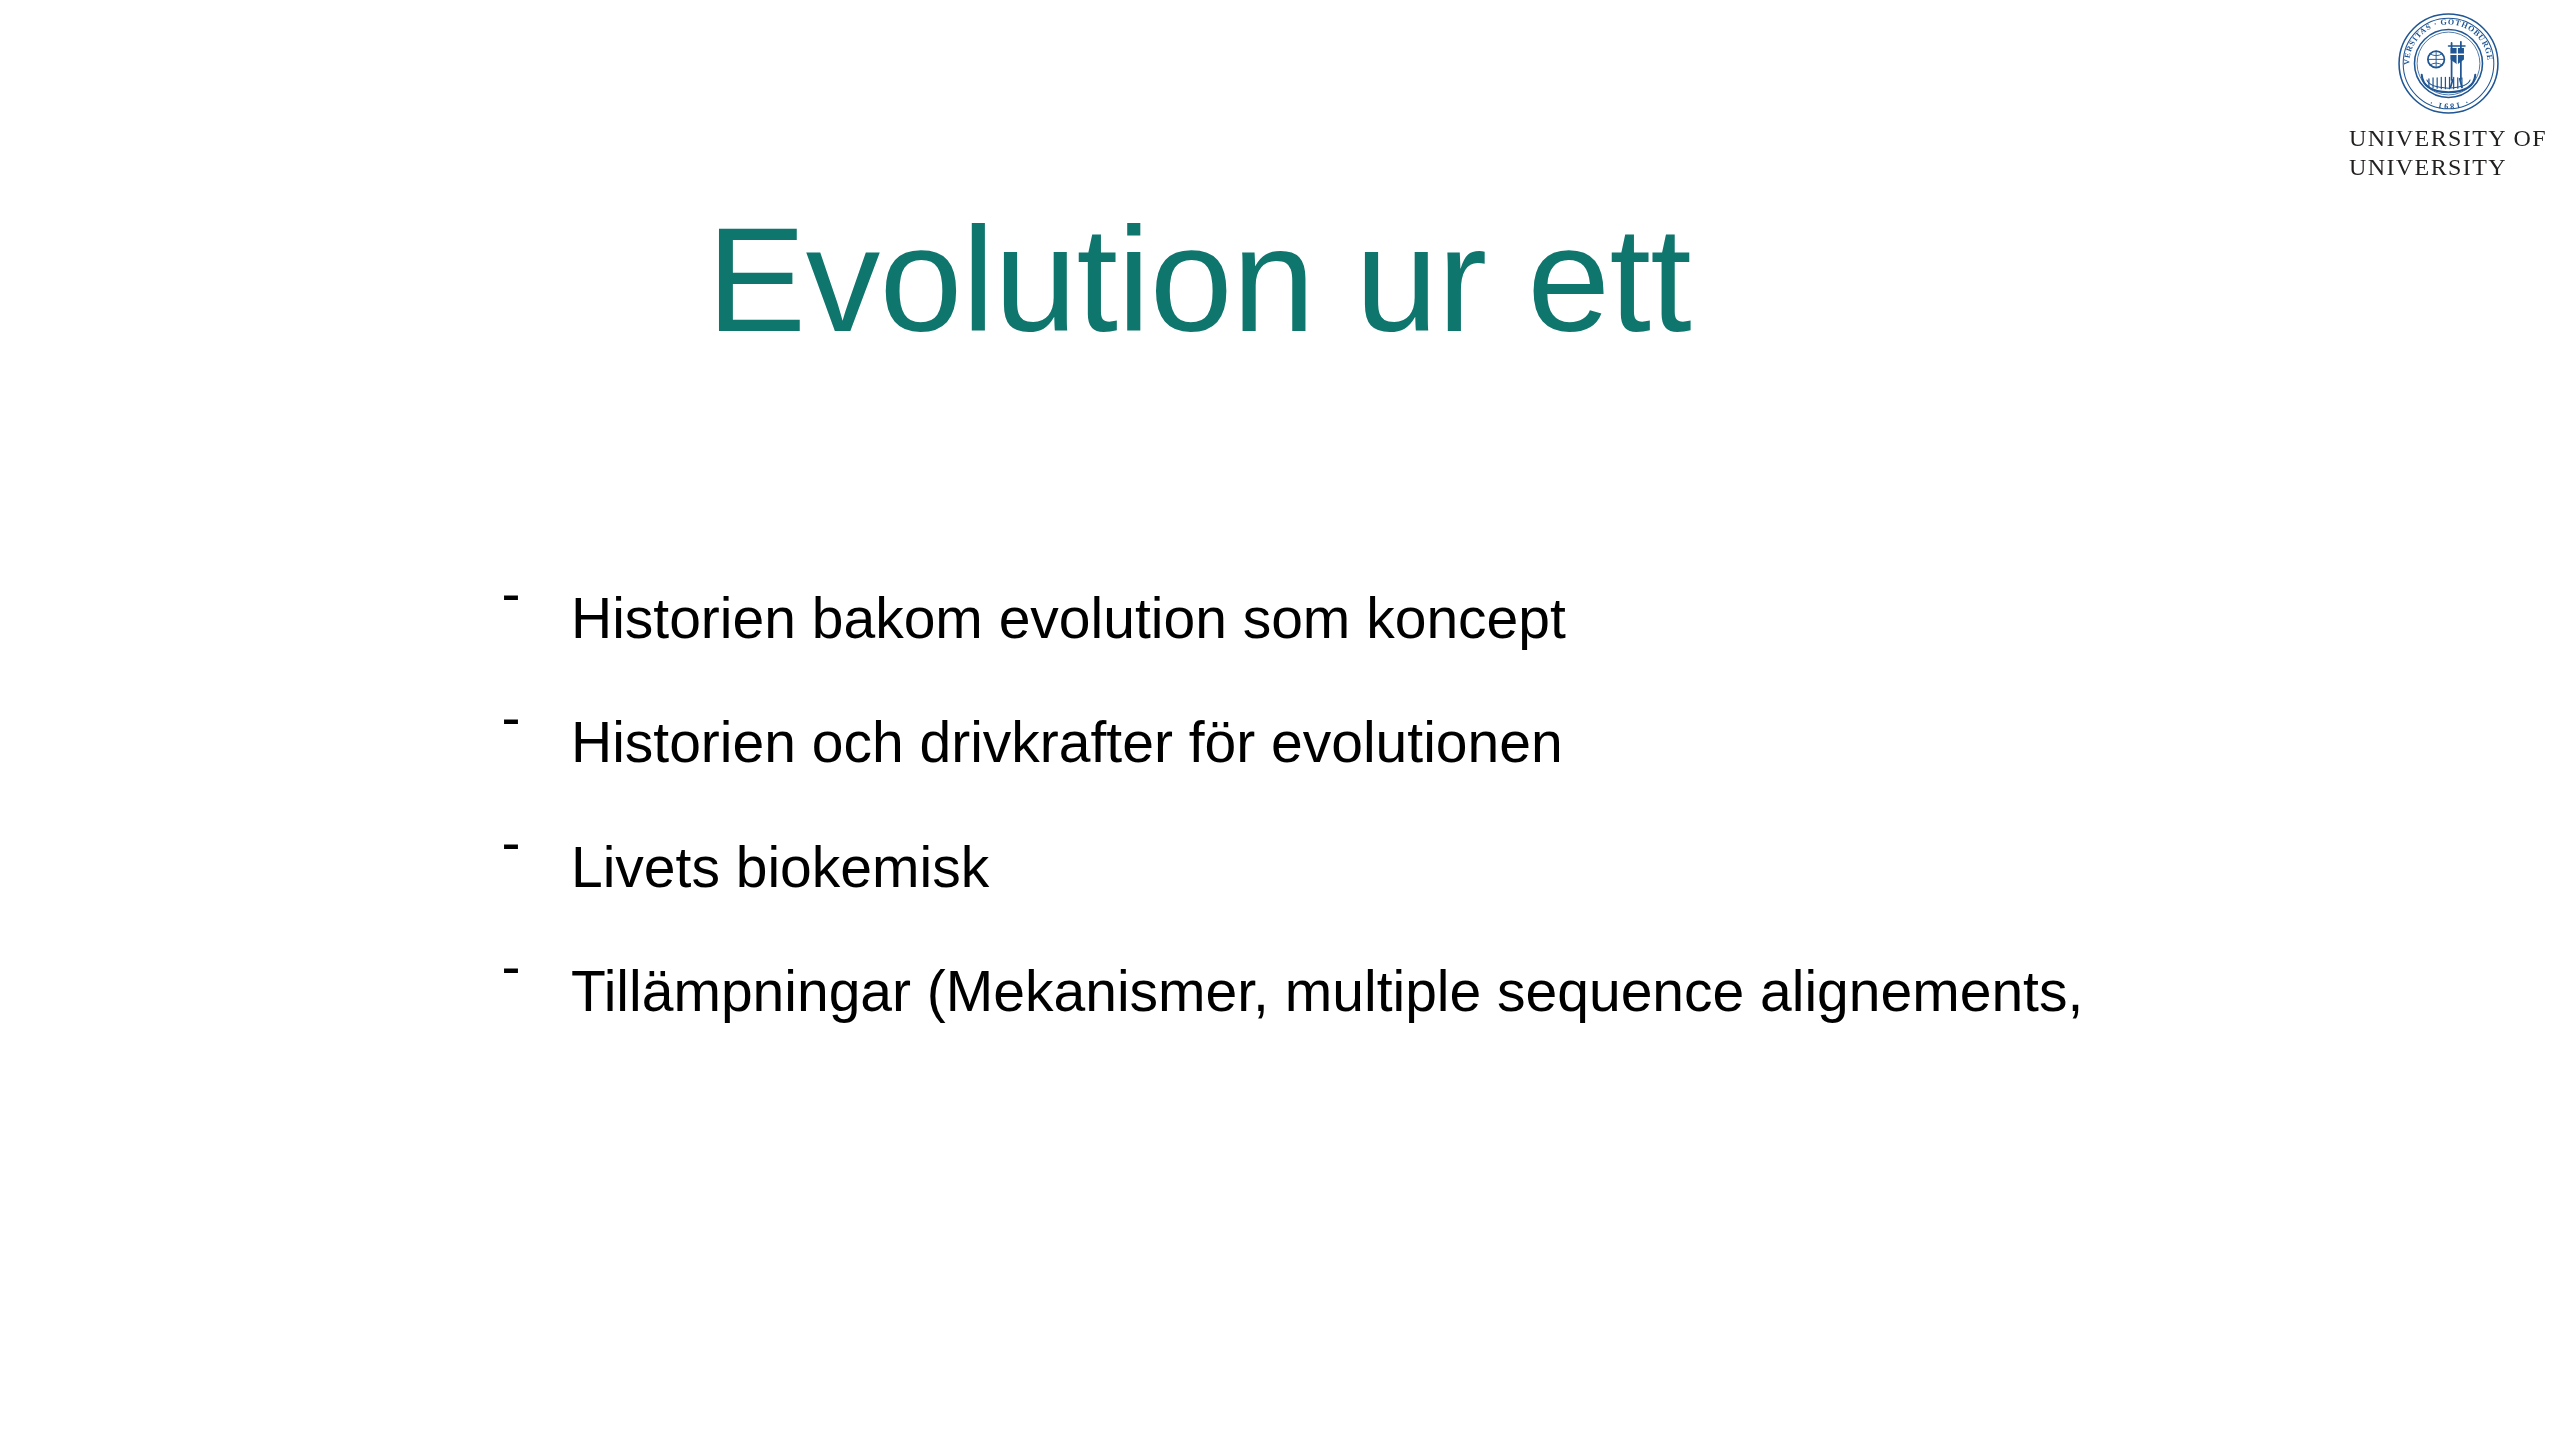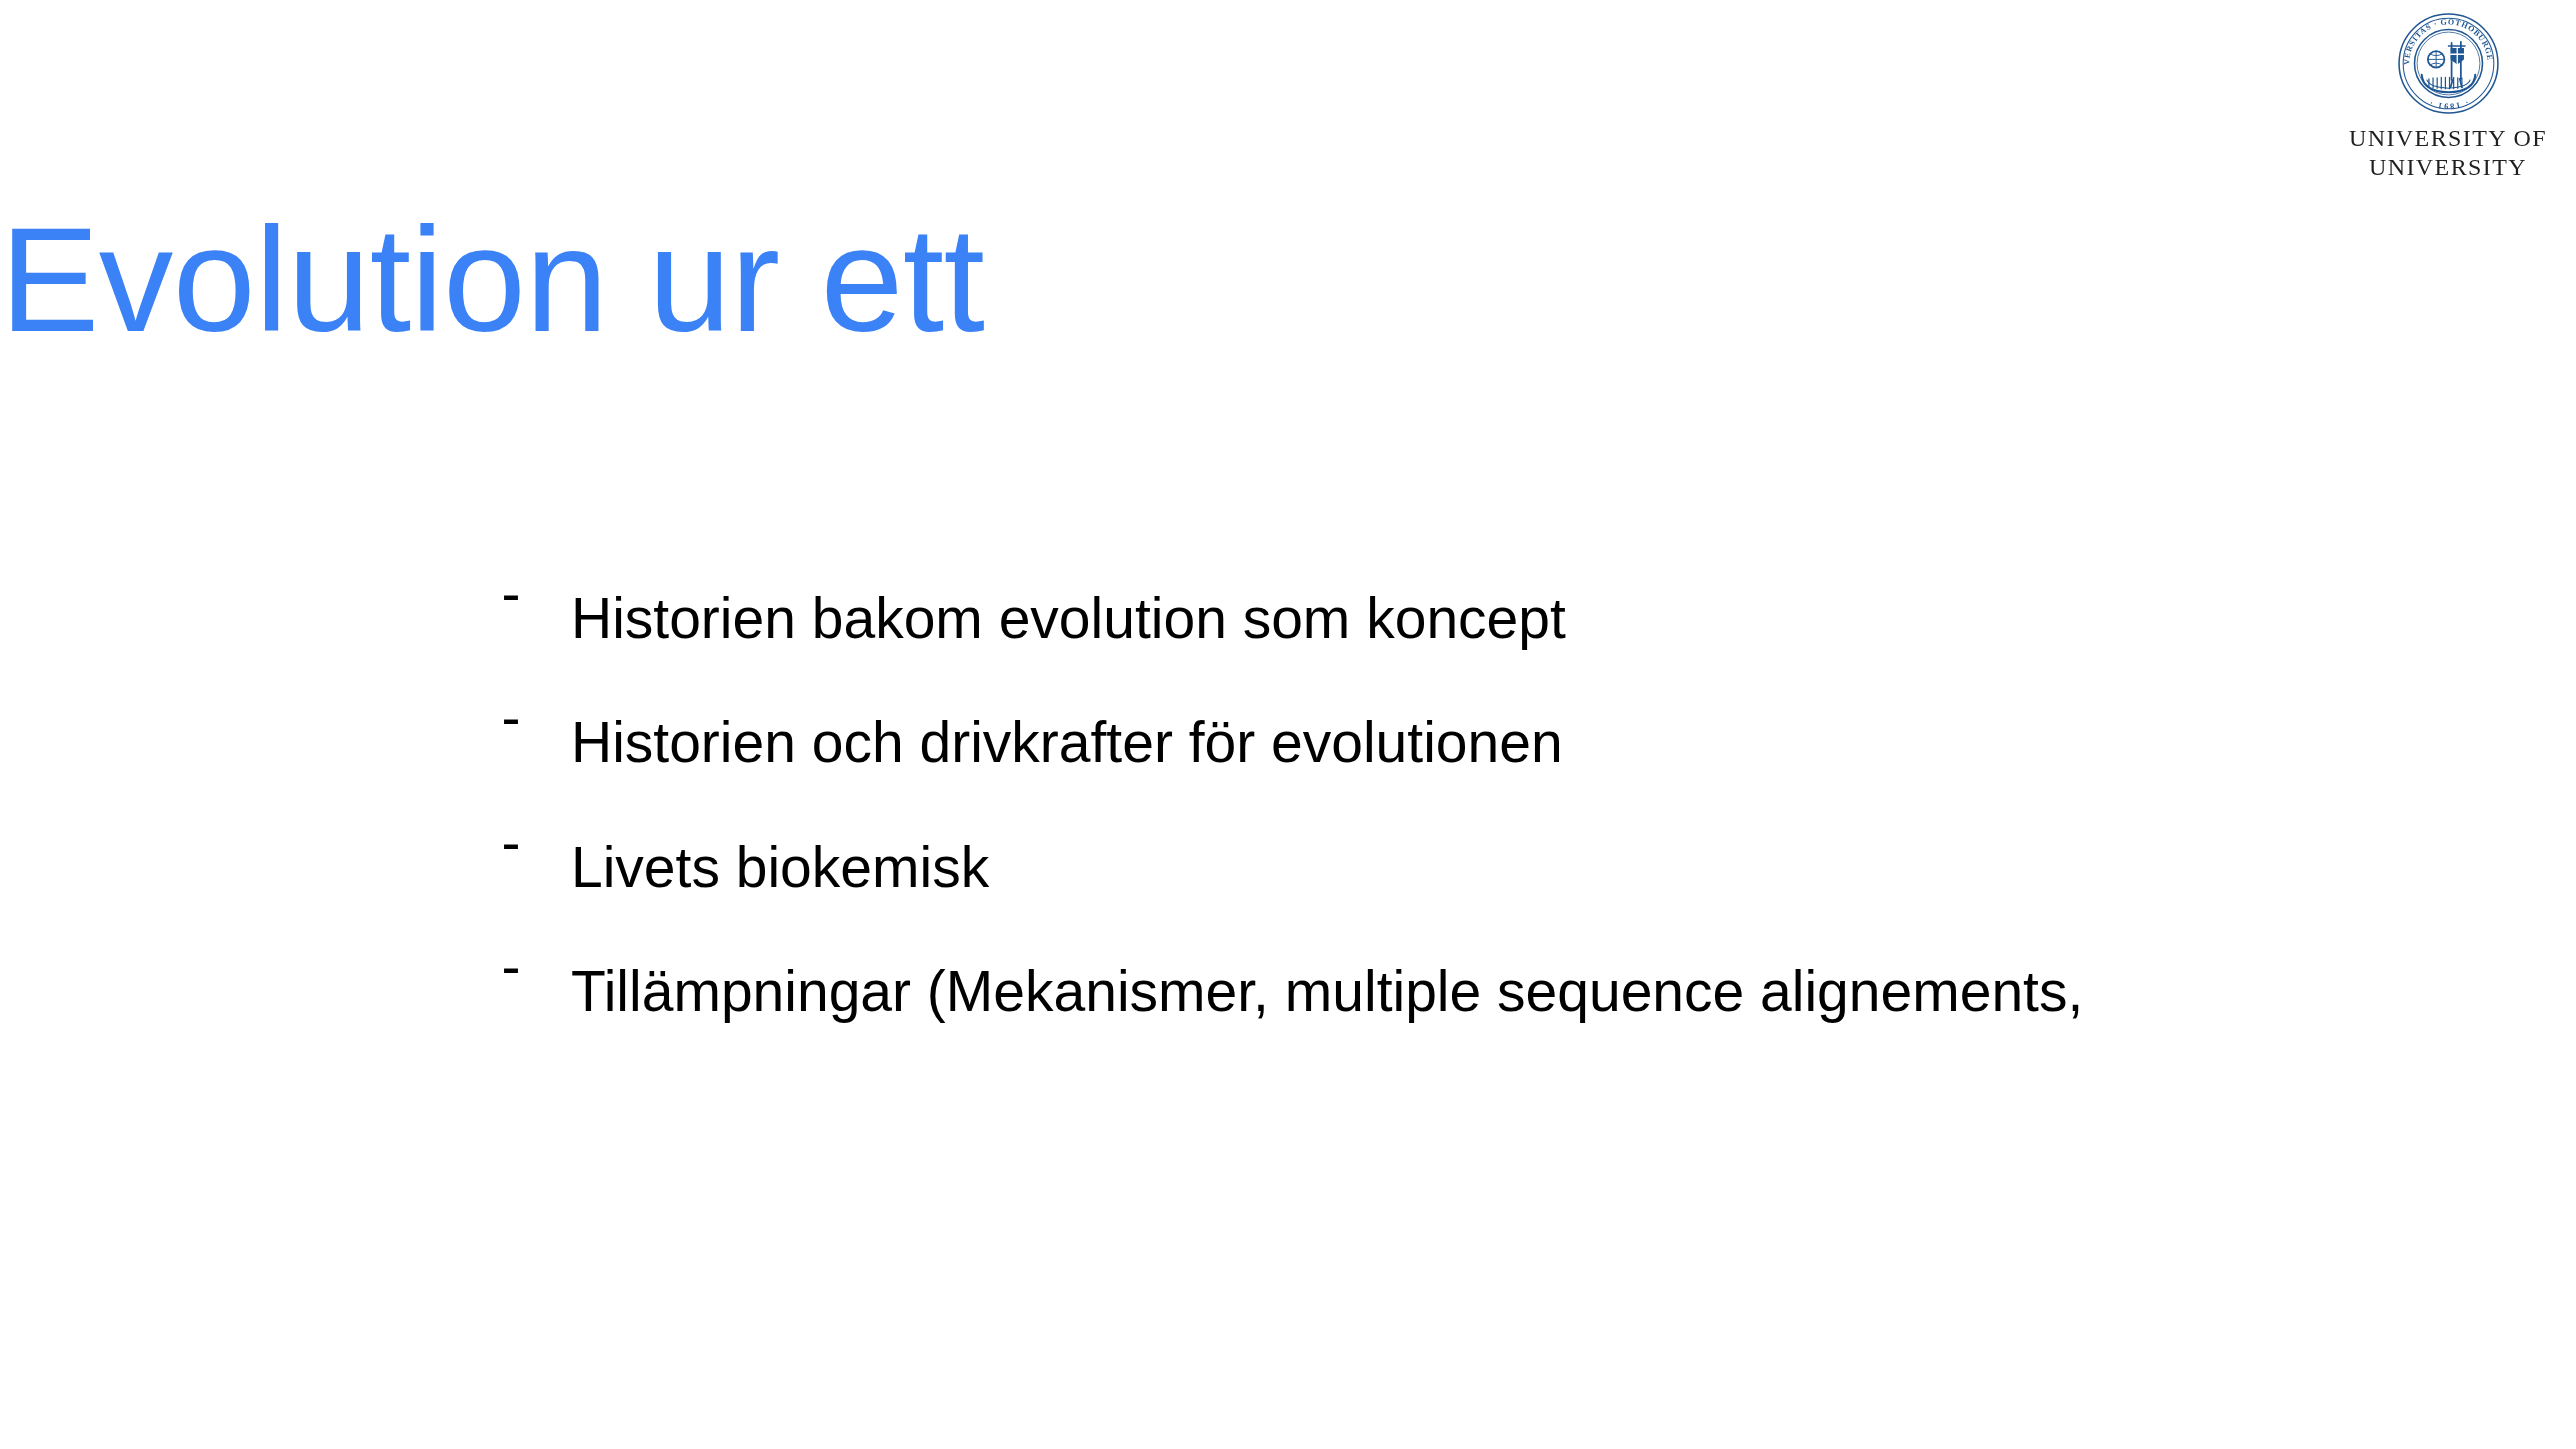--- a/index.html
+++ b/index.html
@@ -32,45 +32,46 @@
   }
 
   .logo-seal {
     width: 103px;
     height: 103px;
     display: block;
   }
 
   .logo-wordmark {
     margin-top: 9px;
-    text-align: center;
+    text-align: left;
     font-family: "Liberation Serif", serif;
     color: #221f1f;
     line-height: 1.22;
     letter-spacing: 1.4px;
   }
 
   .logo-wordmark .line1,
   .logo-wordmark .line2 {
     display: block;
     font-size: 24px;
     white-space: nowrap;
   }
 
   
   .title {
     position: absolute;
     left: 0;
     top: 98px;
     width: 2398px;
+    text-align: center;
     font-size: 149px;
     font-weight: 400;
     line-height: 1.10;
     letter-spacing: -0.6px;
-    color: #3b82f6;
+    color: #0f766e;
   }
 
   .title .tline {
     display: block;
   }
 
   
   .bullets {
     position: absolute;
     left: 499px;

